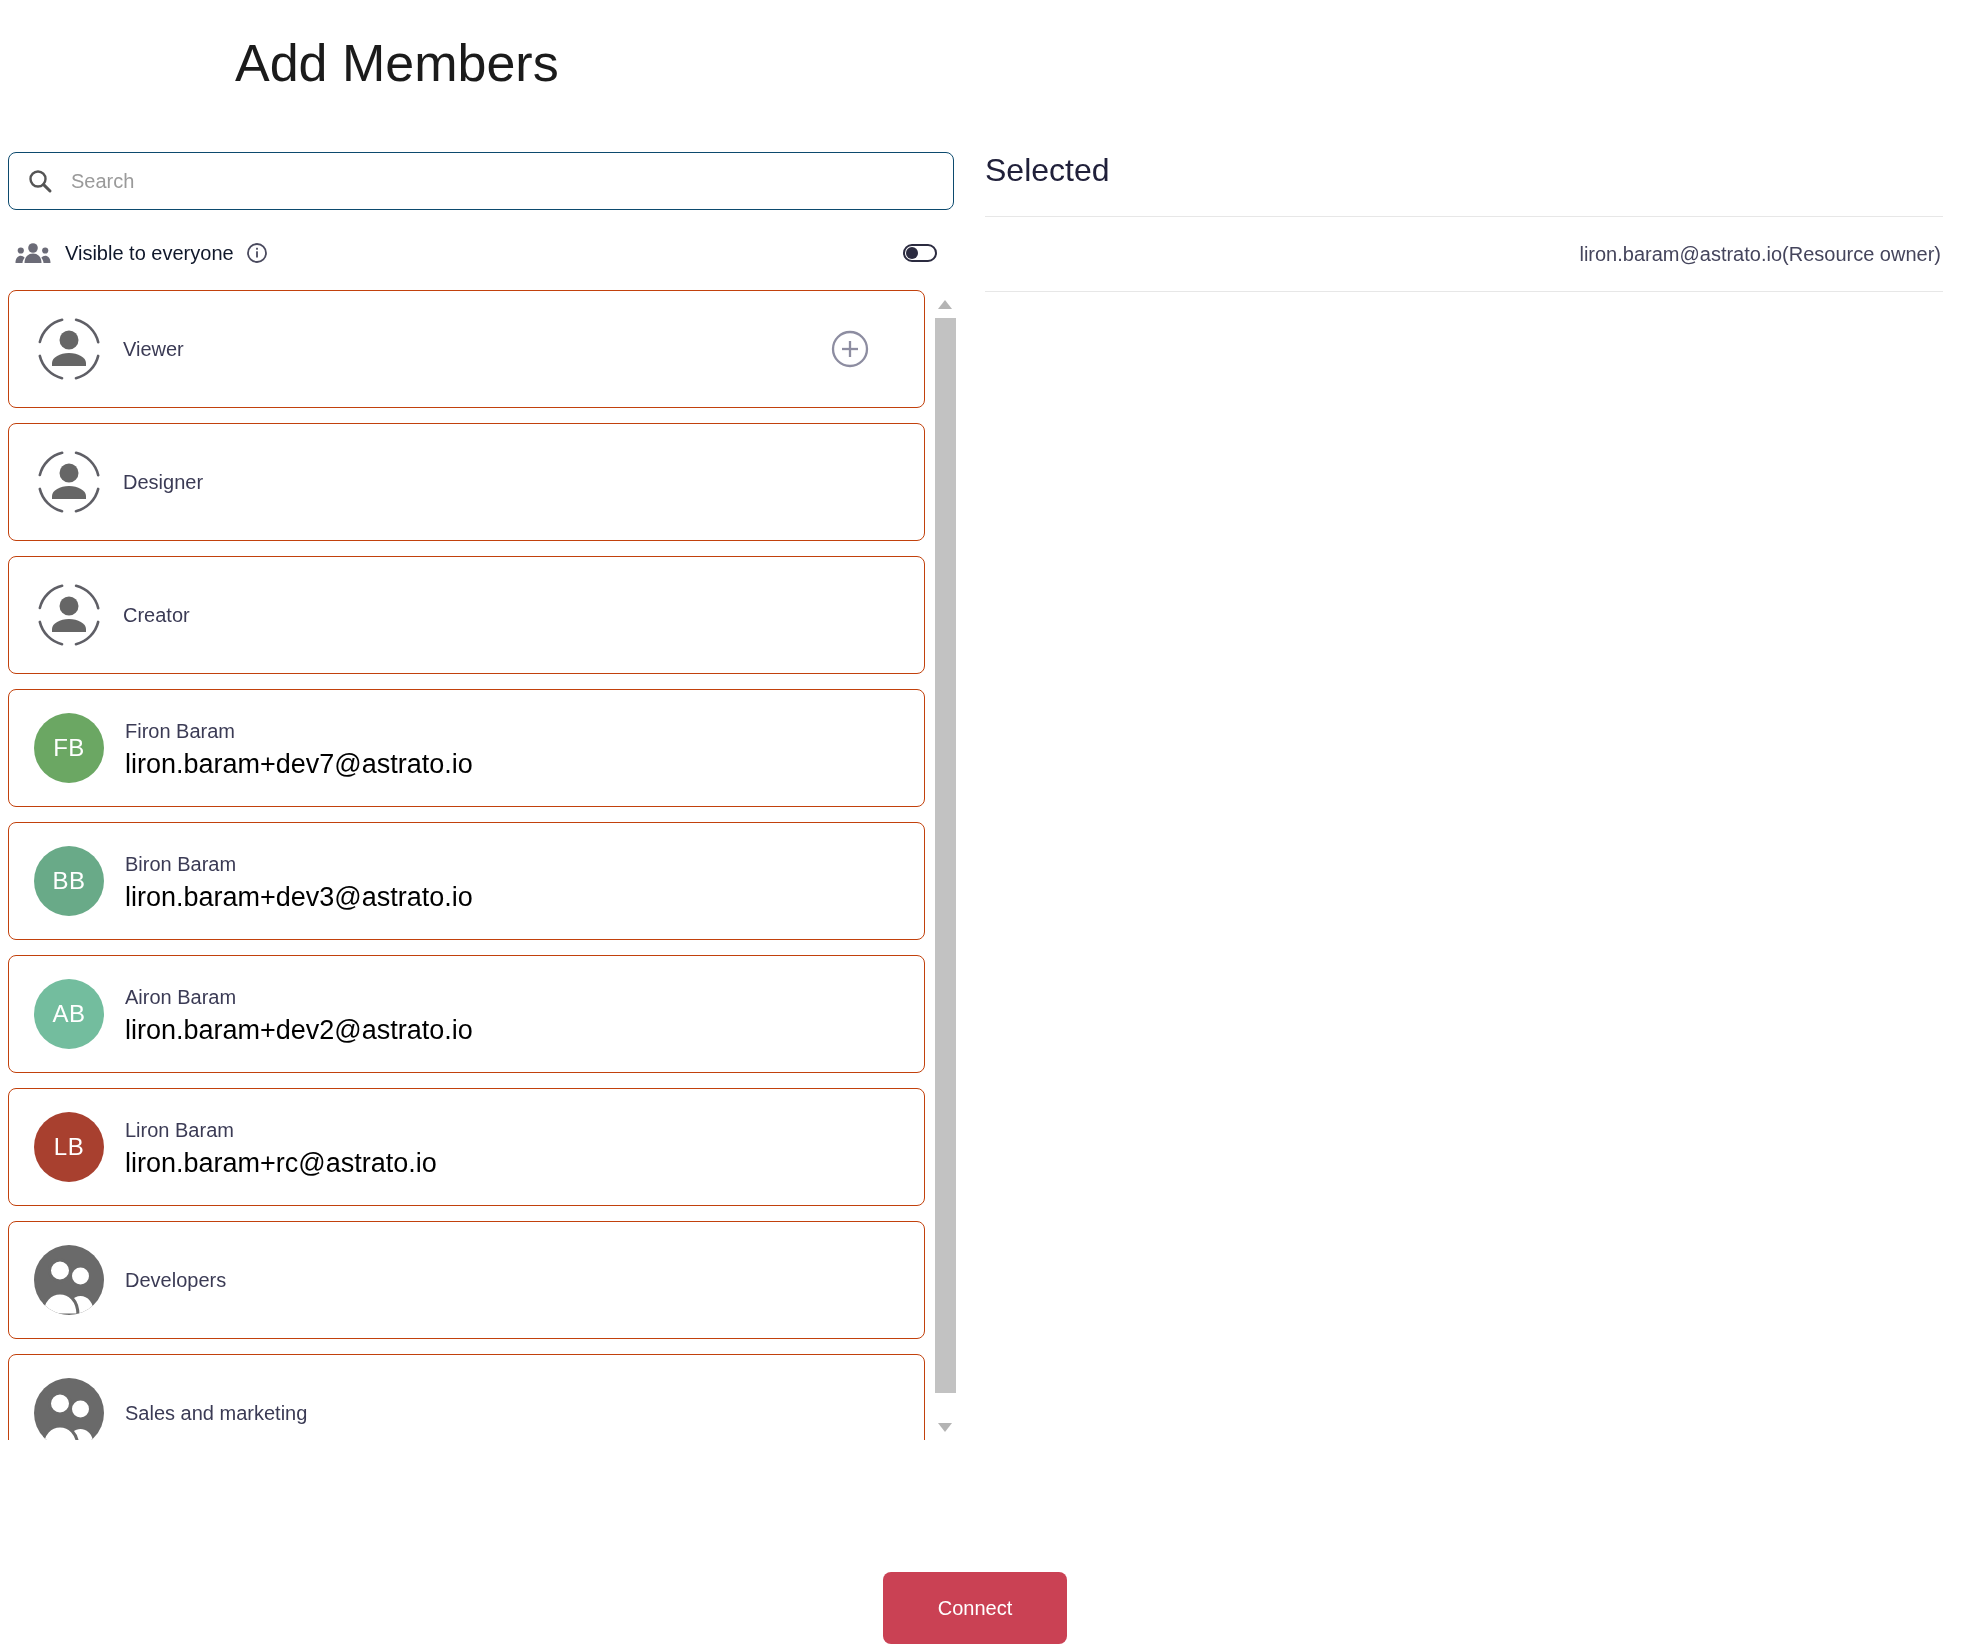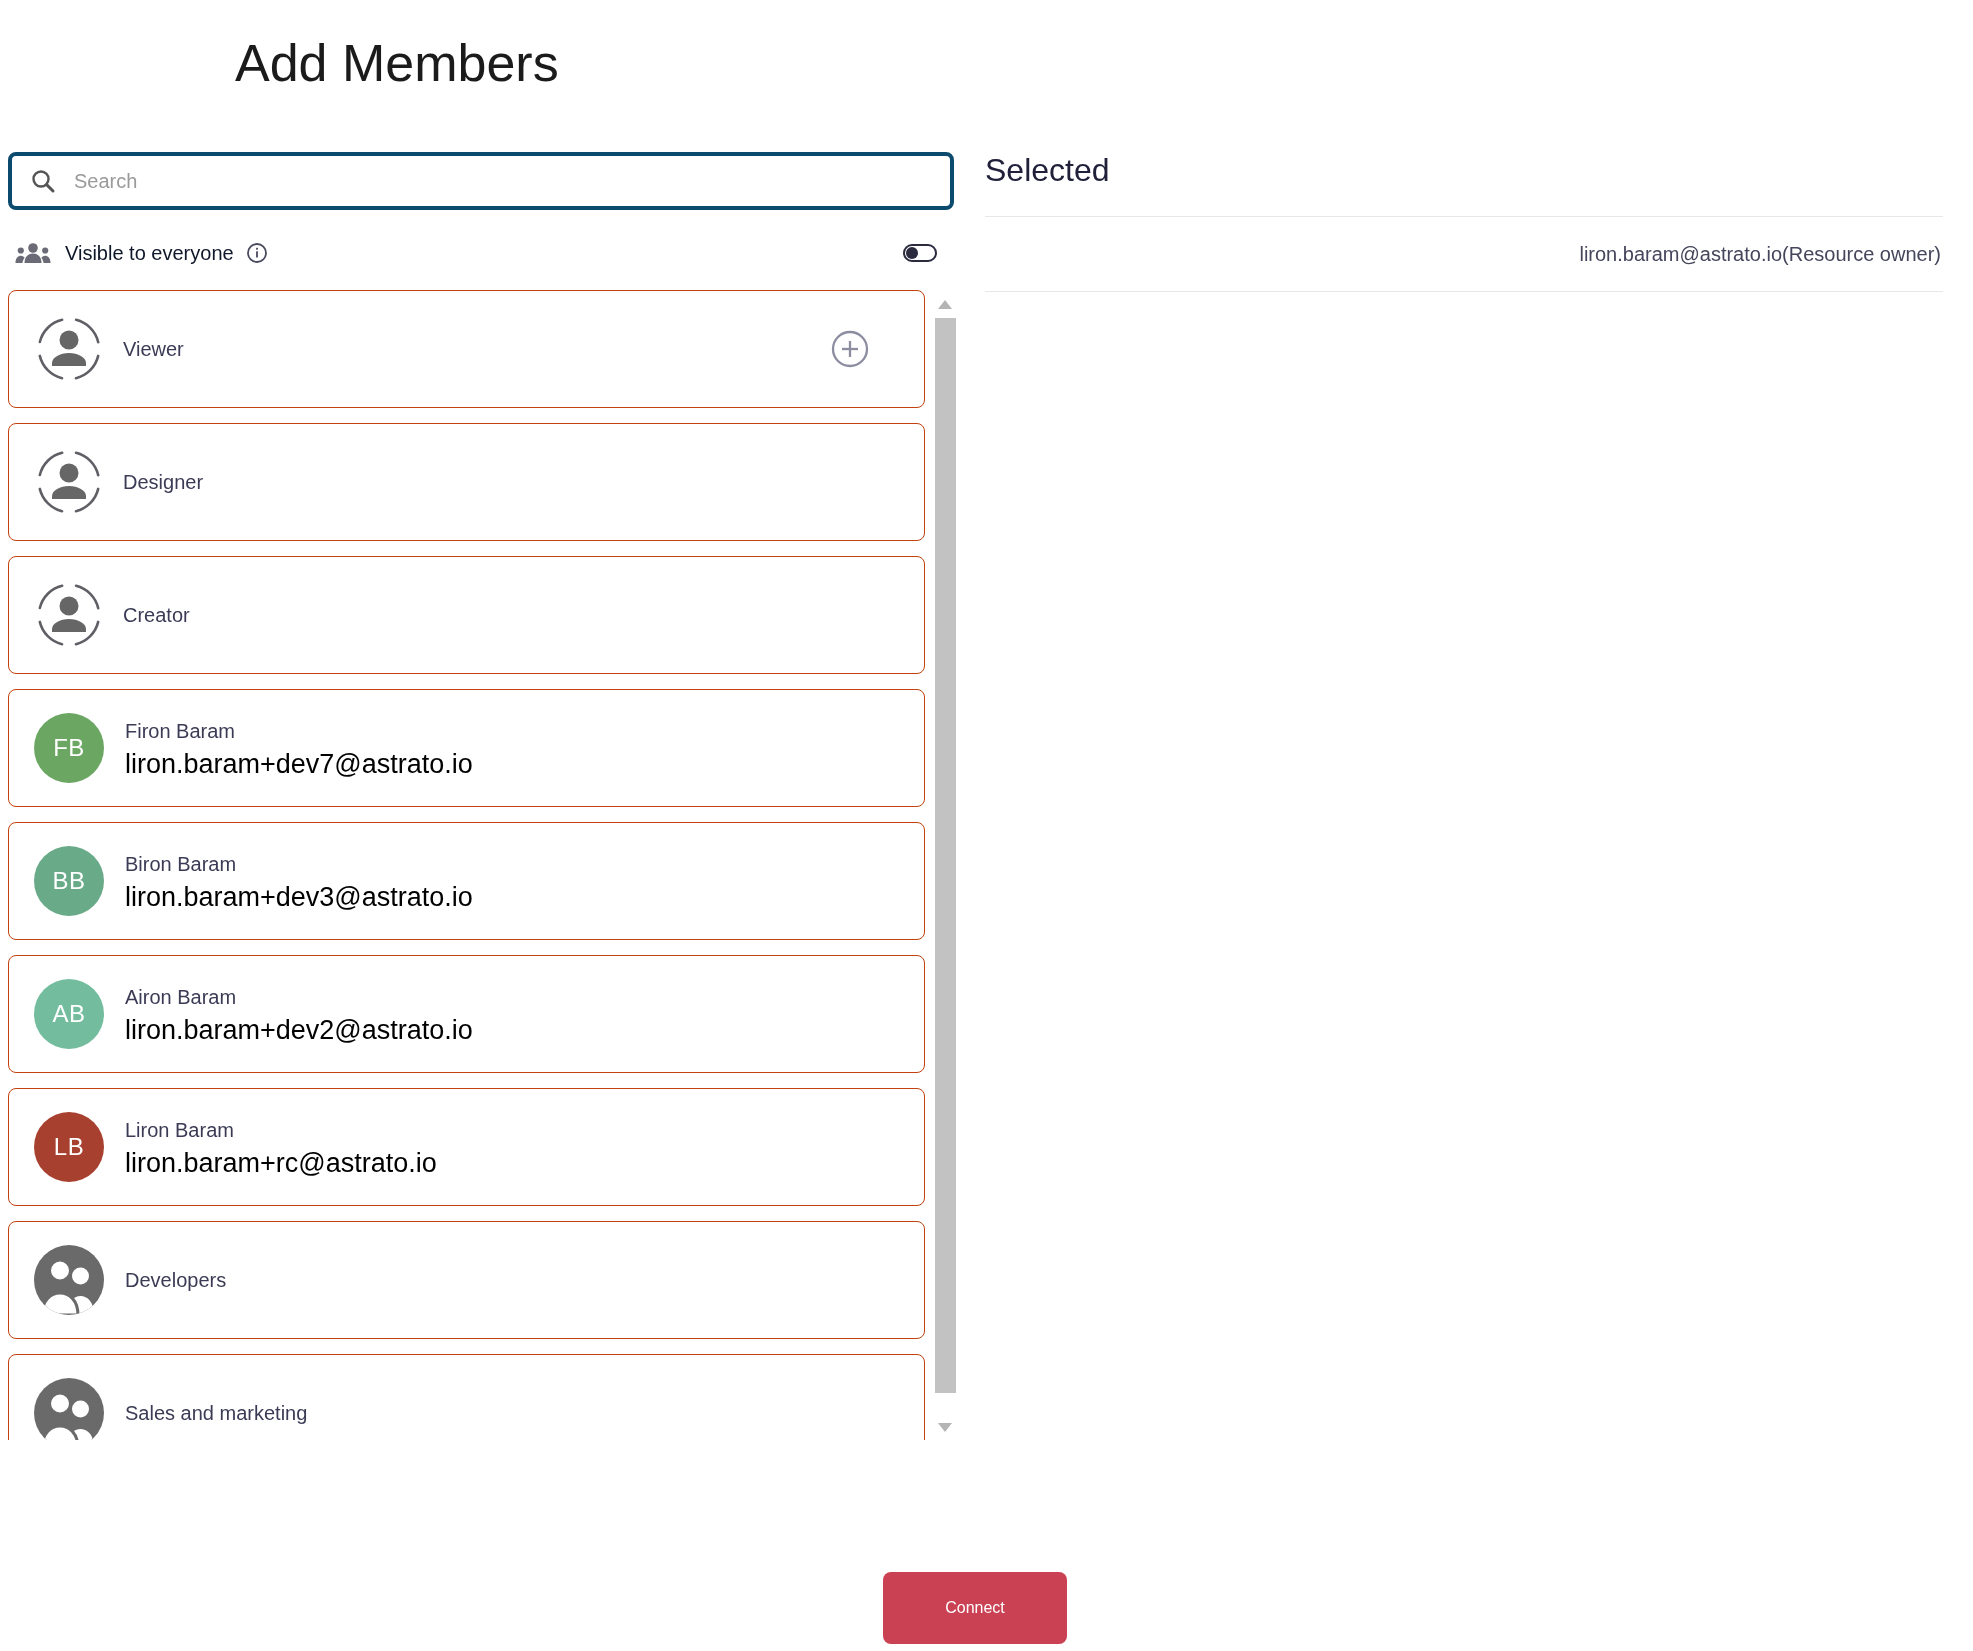--- a/index.html
+++ b/index.html
@@ -2,21 +2,21 @@
 <html><head>
 <meta charset="utf-8">
 <style>
   html,body { margin:0; padding:0; background:#ffffff; font-family:"Liberation Sans", sans-serif; }
   .screen { position:relative; width:1973px; height:1651px; background:#ffffff; overflow:hidden; }
 
   .page-title { position:absolute; left:235px; top:-4px; font-size:52px; line-height:64px; font-weight:400; color:#1b1b1b; }
 
   
   .search-box { position:absolute; left:8px; top:152px; width:946px; height:58px; box-sizing:border-box;
-                border:4px solid #0c4a6e; border-radius:8px; display:flex; align-items:center; padding:0 18px; background:#fff; }
+                border:1px solid #0c4a6e; border-radius:8px; display:flex; align-items:center; padding:0 18px; background:#fff; }
   .search-box svg { flex:0 0 auto; }
   .search-input { border:none; outline:none; flex:1; margin-left:16px; font-size:20px; color:#333;
                   font-family:"Liberation Sans", sans-serif; background:transparent; }
   .search-input::placeholder { color:#9a9a9a; }
 
   
   .visibility-row { position:absolute; left:15px; top:236px; width:938px; height:34px; display:flex; align-items:center; }
   .visibility-label { margin-left:14px; font-size:20px; color:#0f172a; }
   .info-wrap { margin-left:12px; display:flex; align-items:center; cursor:pointer; }
   .toggle { margin-left:auto; margin-right:16px; position:relative; width:34px; height:18px; box-sizing:border-box;
@@ -49,21 +49,21 @@
   .right-panel { position:absolute; left:985px; top:150px; width:958px; }
   .selected-title { margin:0; font-size:32px; font-weight:400; color:#20203a; height:66px; line-height:40px; }
   .sel-list { border-top:1px solid #e7e7e7; }
   .sel-row { height:74px; display:flex; align-items:center; justify-content:flex-end;
              border-bottom:1px solid #e7e7e7; padding-left:25px; padding-right:2px; }
   .sel-email { font-size:20px; color:#45455c; }
   .sel-role { font-size:20px; color:#45455c; }
 
   
   .connect-btn { position:absolute; left:883px; top:1572px; width:184px; height:72px; border:none; border-radius:8px;
-                 background:#ca4154; color:#ffffff; font-size:16px; font-family:"Liberation Sans", sans-serif; cursor:pointer; }
+                 background:#ca4154; color:#ffffff; font-size:20px; font-family:"Liberation Sans", sans-serif; cursor:pointer; }
 </style>
 </head>
 <body>
 
 <div class="screen">
 
   <h1 class="page-title">Add Members</h1>
 
   <div class="search-box">
     <svg width="26" height="26" viewBox="0 0 26 26">

